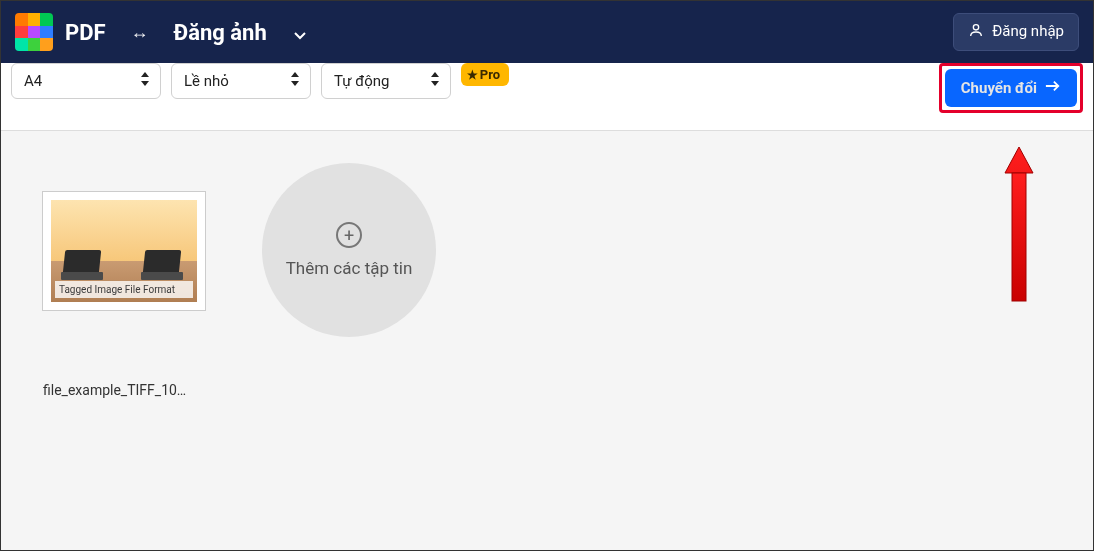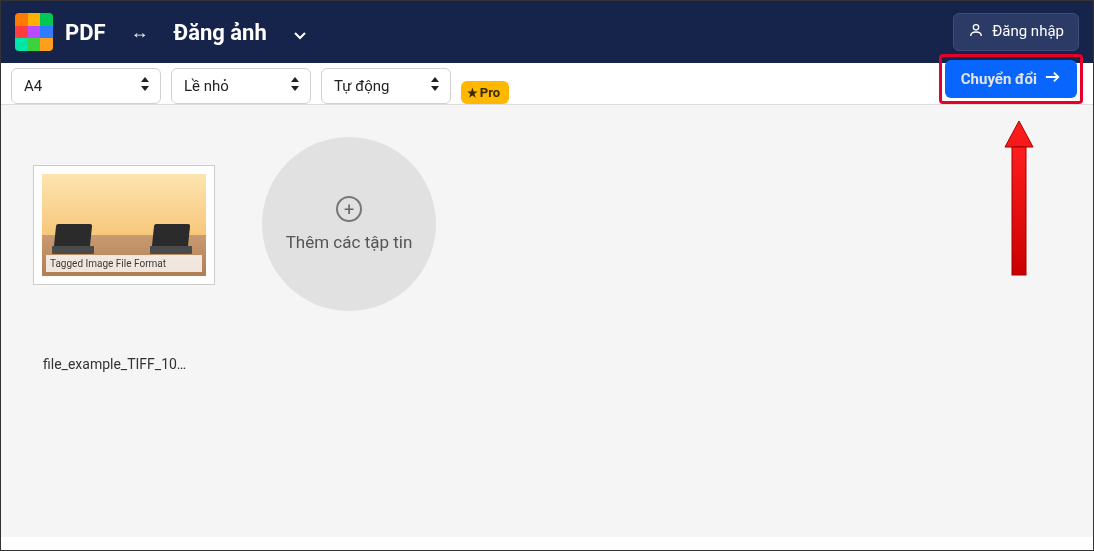--- a/index.html
+++ b/index.html
@@ -10,39 +10,39 @@
   .header-left { display:flex; align-items:center; gap:12px; }
   .logo { width:38px; height:38px; display:grid; grid-template-columns:repeat(3,1fr); grid-template-rows:repeat(3,1fr); border-radius:4px; overflow:hidden; }
   .logo span { width:100%; height:100%; }
   .title-wrap { display:flex; align-items:center; color:#fff; font-weight:700; font-size:22px; gap:25px; }
   .arrows { font-size:18px; font-weight:400; opacity:.95; }
   .caret { margin-left:2px; }
   .login-btn { display:flex; align-items:flex-start; gap:8px; background:#2b3b66; color:#fff; border:1px solid #3d4d7a; border-radius:6px; padding:8px 14px; font-size:15px; cursor:pointer; }
   .login-btn svg { width:16px; height:16px; stroke:#fff; fill:none; stroke-width:2; }
 
   
-  .toolbar { height:42px; border-bottom:1px solid #ddd; display:flex; align-items:flex-end; padding:0 10px; gap:10px; background:#fff; }
+  .toolbar { height:68px; border-bottom:1px solid #ddd; display:flex; align-items:flex-start; padding:0 10px; gap:10px; background:#fff; }
   .select { position:relative; height:36px; border:1px solid #d0d0d0; border-radius:6px; background:#fff; display:flex; align-items:center; padding:0 30px 0 12px; font-size:15px; color:#222; cursor:pointer; min-width:150px; }
   .select .updown { position:absolute; right:10px; top:50%; transform:translateY(-50%); }
   .select .updown svg { width:10px; height:14px; fill:#222; }
   .select.sz1 { min-width:150px; }
   .select.sz2 { min-width:130px; }
   .select.sz3 { min-width:140px; }
   .pro-badge { background:#ffb700; color:#3a2a00; font-weight:700; font-size:13px; padding:4px 9px 4px 6px; border-radius:6px; display:flex; align-items:center; gap:2px; }
   .pro-badge .star { font-size:12px; }
   .spacer { flex:1; }
   .convert-wrap { border:3px solid #e4002b; border-radius:4px; padding:3px; }
   .convert-btn { background:#0866ff; color:#e5e5e5; border:none; border-radius:6px; padding:10px 16px; font-weight:700; font-size:15px; display:flex; align-items:center; gap:8px; cursor:pointer; }
   .convert-btn svg { width:16px; height:14px; stroke:#fff; fill:none; stroke-width:2; }
 
   
   .content { position:relative; height:calc(100% - 62px - 55px); background:#f5f5f5; }
   .items { display:flex; align-items:flex-start; gap:55px; padding:60px 40px 0 40px; }
   .file-card { width:166px; display:flex; flex-direction:column; align-items:center; }
-  .thumb-frame { width:182px; height:120px; border:1px solid #ccc; background:#fff; padding:8px; display:flex; align-items:center; justify-content:center; }
+  .thumb-frame { width:164px; height:120px; border:1px solid #ccc; background:#fff; padding:8px; display:flex; align-items:center; justify-content:center; }
   .thumb-inner { position:relative; width:100%; height:100%; overflow:hidden; }
   .thumb-sky { position:absolute; inset:0; background:linear-gradient(#fde4b0,#f7c77a 60%,#d89a4c); }
   .thumb-desk { position:absolute; left:0; right:0; bottom:0; height:40%; background:linear-gradient(#c99b72,#b07e52); }
   .laptop { position:absolute; bottom:22px; width:42px; height:30px; }
   .laptop::before { content:""; position:absolute; left:3px; right:3px; top:0; bottom:6px; background:#2b2b2b; border-radius:2px; transform:skewX(-6deg); }
   .laptop::after { content:""; position:absolute; left:0; right:0; bottom:0; height:8px; background:#4a4a4a; border-radius:1px; }
   .lap-l { left:10px; }
   .lap-r { right:14px; }
   .thumb-label { position:absolute; left:4px; bottom:4px; right:4px; background:rgba(255,255,255,.8); color:#3b3b3b; font-size:10px; padding:3px 4px; }
   .file-name { margin-top:71px; font-size:14px; color:#333; max-width:170px; white-space:nowrap; overflow:hidden; text-overflow:ellipsis; text-align:left; align-self:flex-start; padding-left:2px;}

